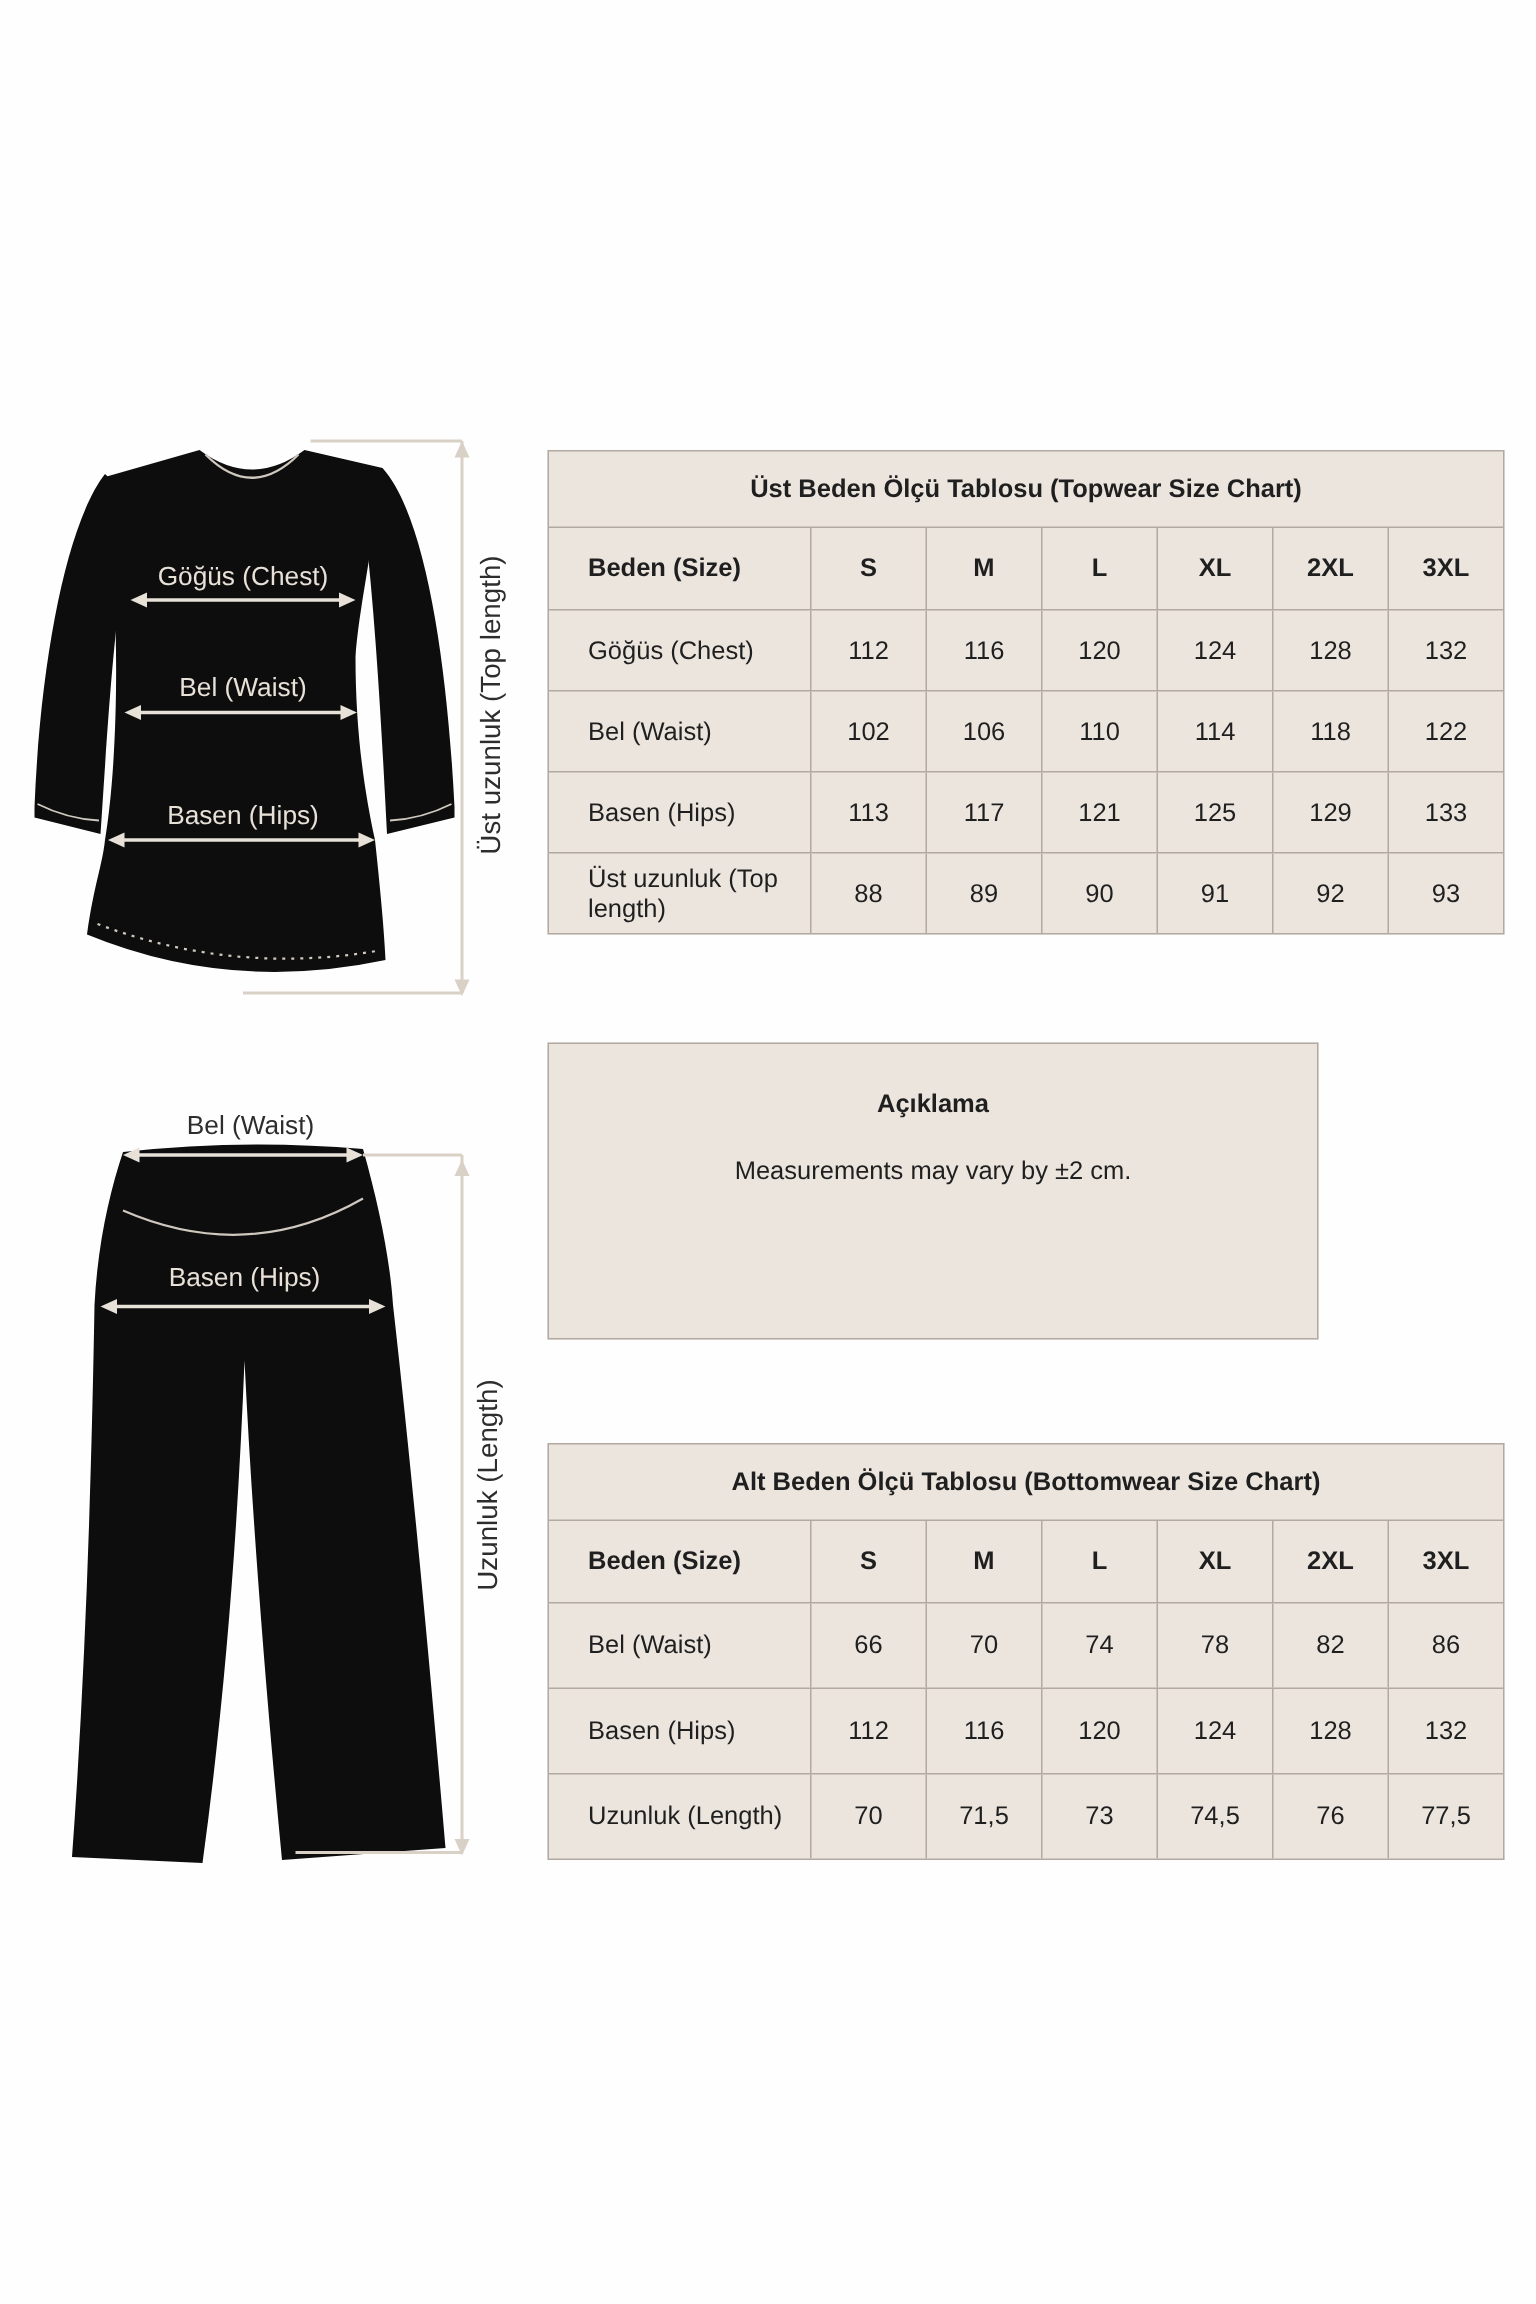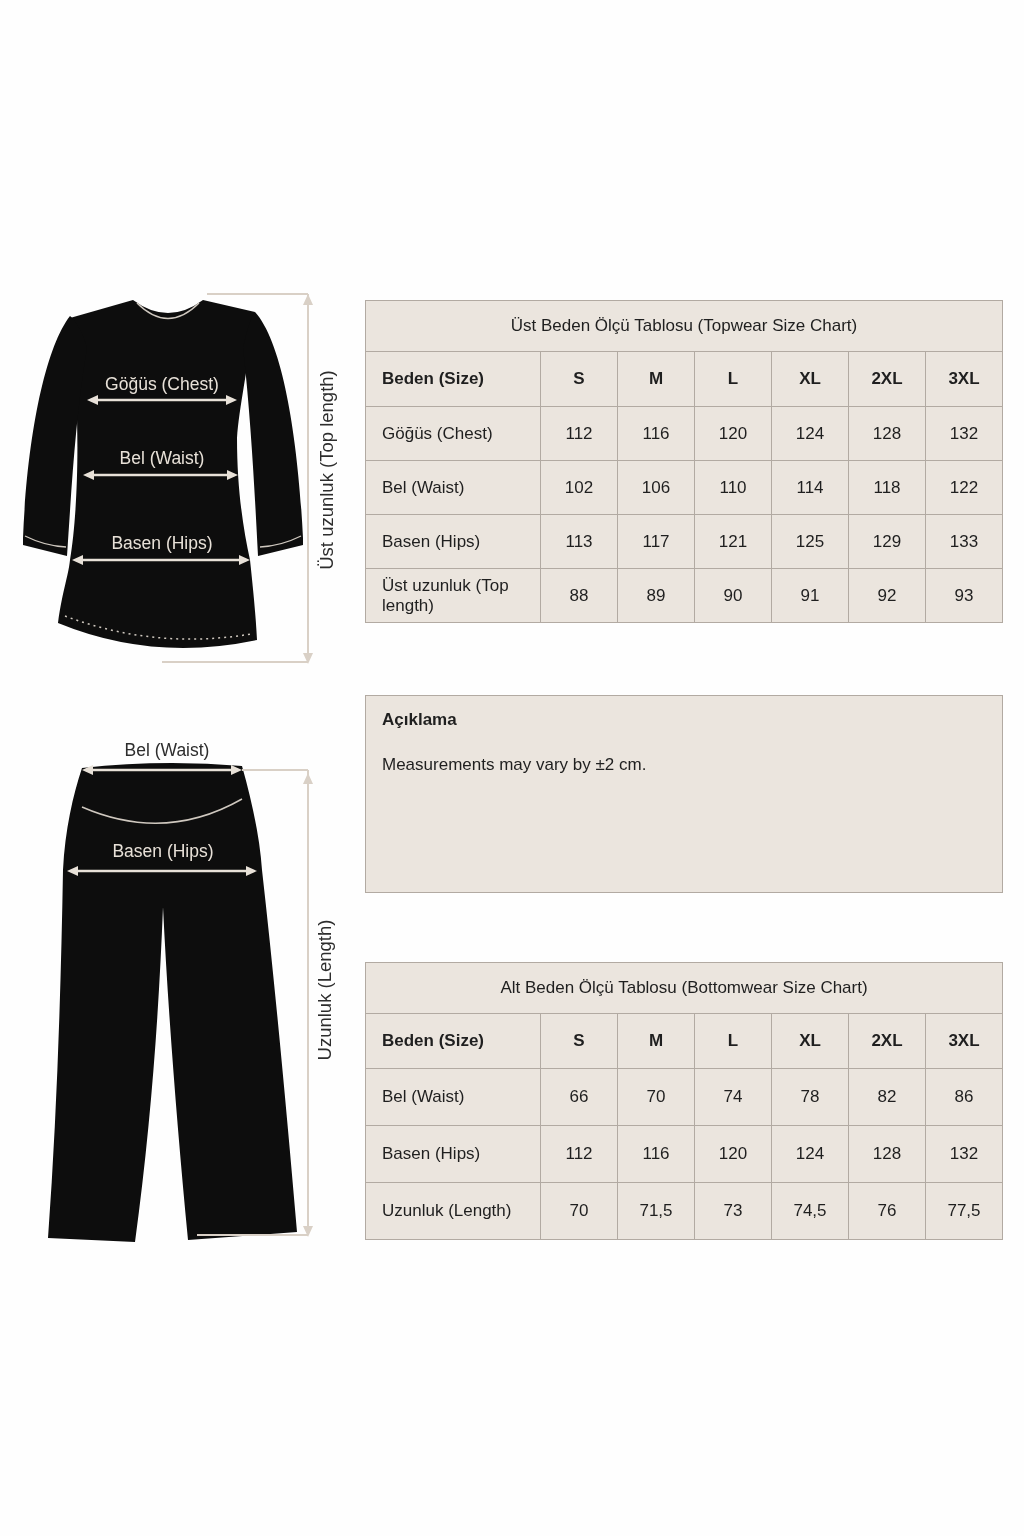--- a/index.html
+++ b/index.html
@@ -25,44 +25,45 @@
 
   
   .size-table{
     background:var(--panel-bg);
     border:1px solid var(--panel-line);
     width:638px;
   }
   .table-title{
     height:50px;
     display:flex;align-items:center;justify-content:center;
-    font-weight:normal;font-size:17px;
+    font-weight:bold;font-size:17px;
   }
   .t-row{
     display:grid;
     grid-template-columns:174px repeat(6,77px);
     border-top:1px solid var(--panel-line);
   }
   .t-row.header{height:55px;}
   .t-row.h54{height:54px;}
   .t-row.h57{height:57px;}
   .t-cell{
     display:flex;align-items:center;justify-content:center;
     font-size:17px;
   }
   .t-cell + .t-cell{border-left:1px solid var(--panel-line);}
-  .t-cell.label{justify-content:flex-start;padding-left:16px;}
+  .t-cell.label{justify-content:flex-start;padding-left:26px;}
   .t-row.header .t-cell{font-weight:bold;}
 
   
   .note-box{
     background:var(--panel-bg);
     border:1px solid var(--panel-line);
-    width:638px;height:198px;
-    padding:14px 16px;
+    width:514px;height:198px;
+    padding:30px 16px;
+    text-align:center;
   }
   .note-title{font-weight:bold;font-size:17px;}
   .note-line{font-size:17px;margin-top:25px;}
 
   svg text{
     font-family:"Liberation Sans", sans-serif;
   }
 </style>
 </head>
 <body>

